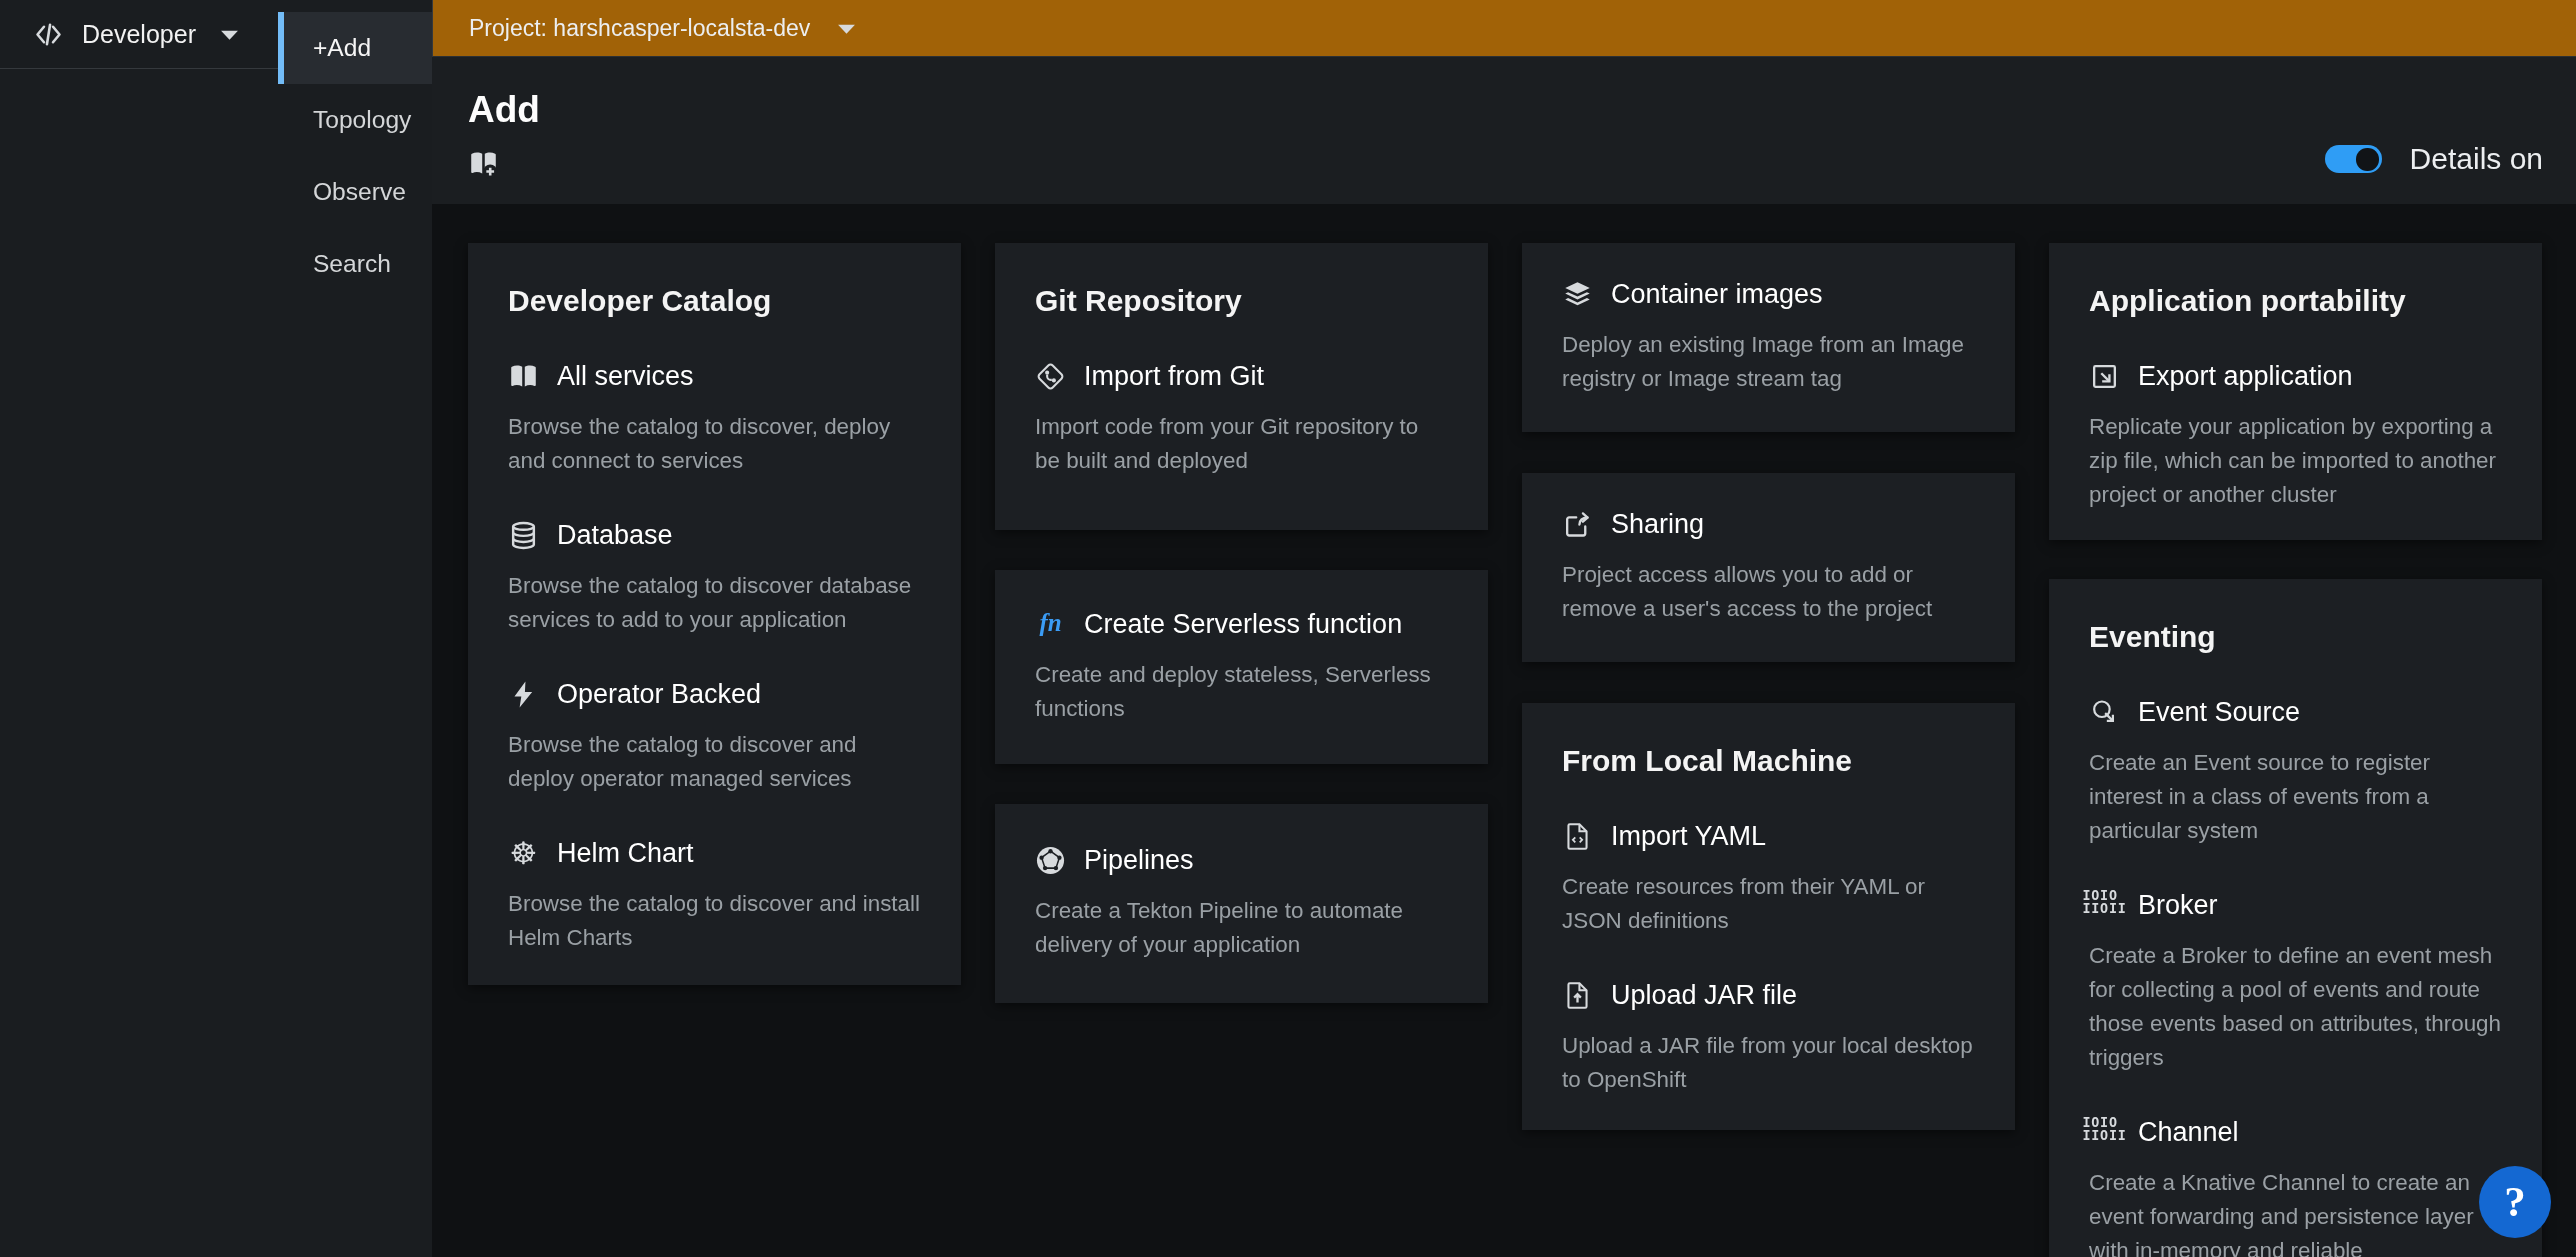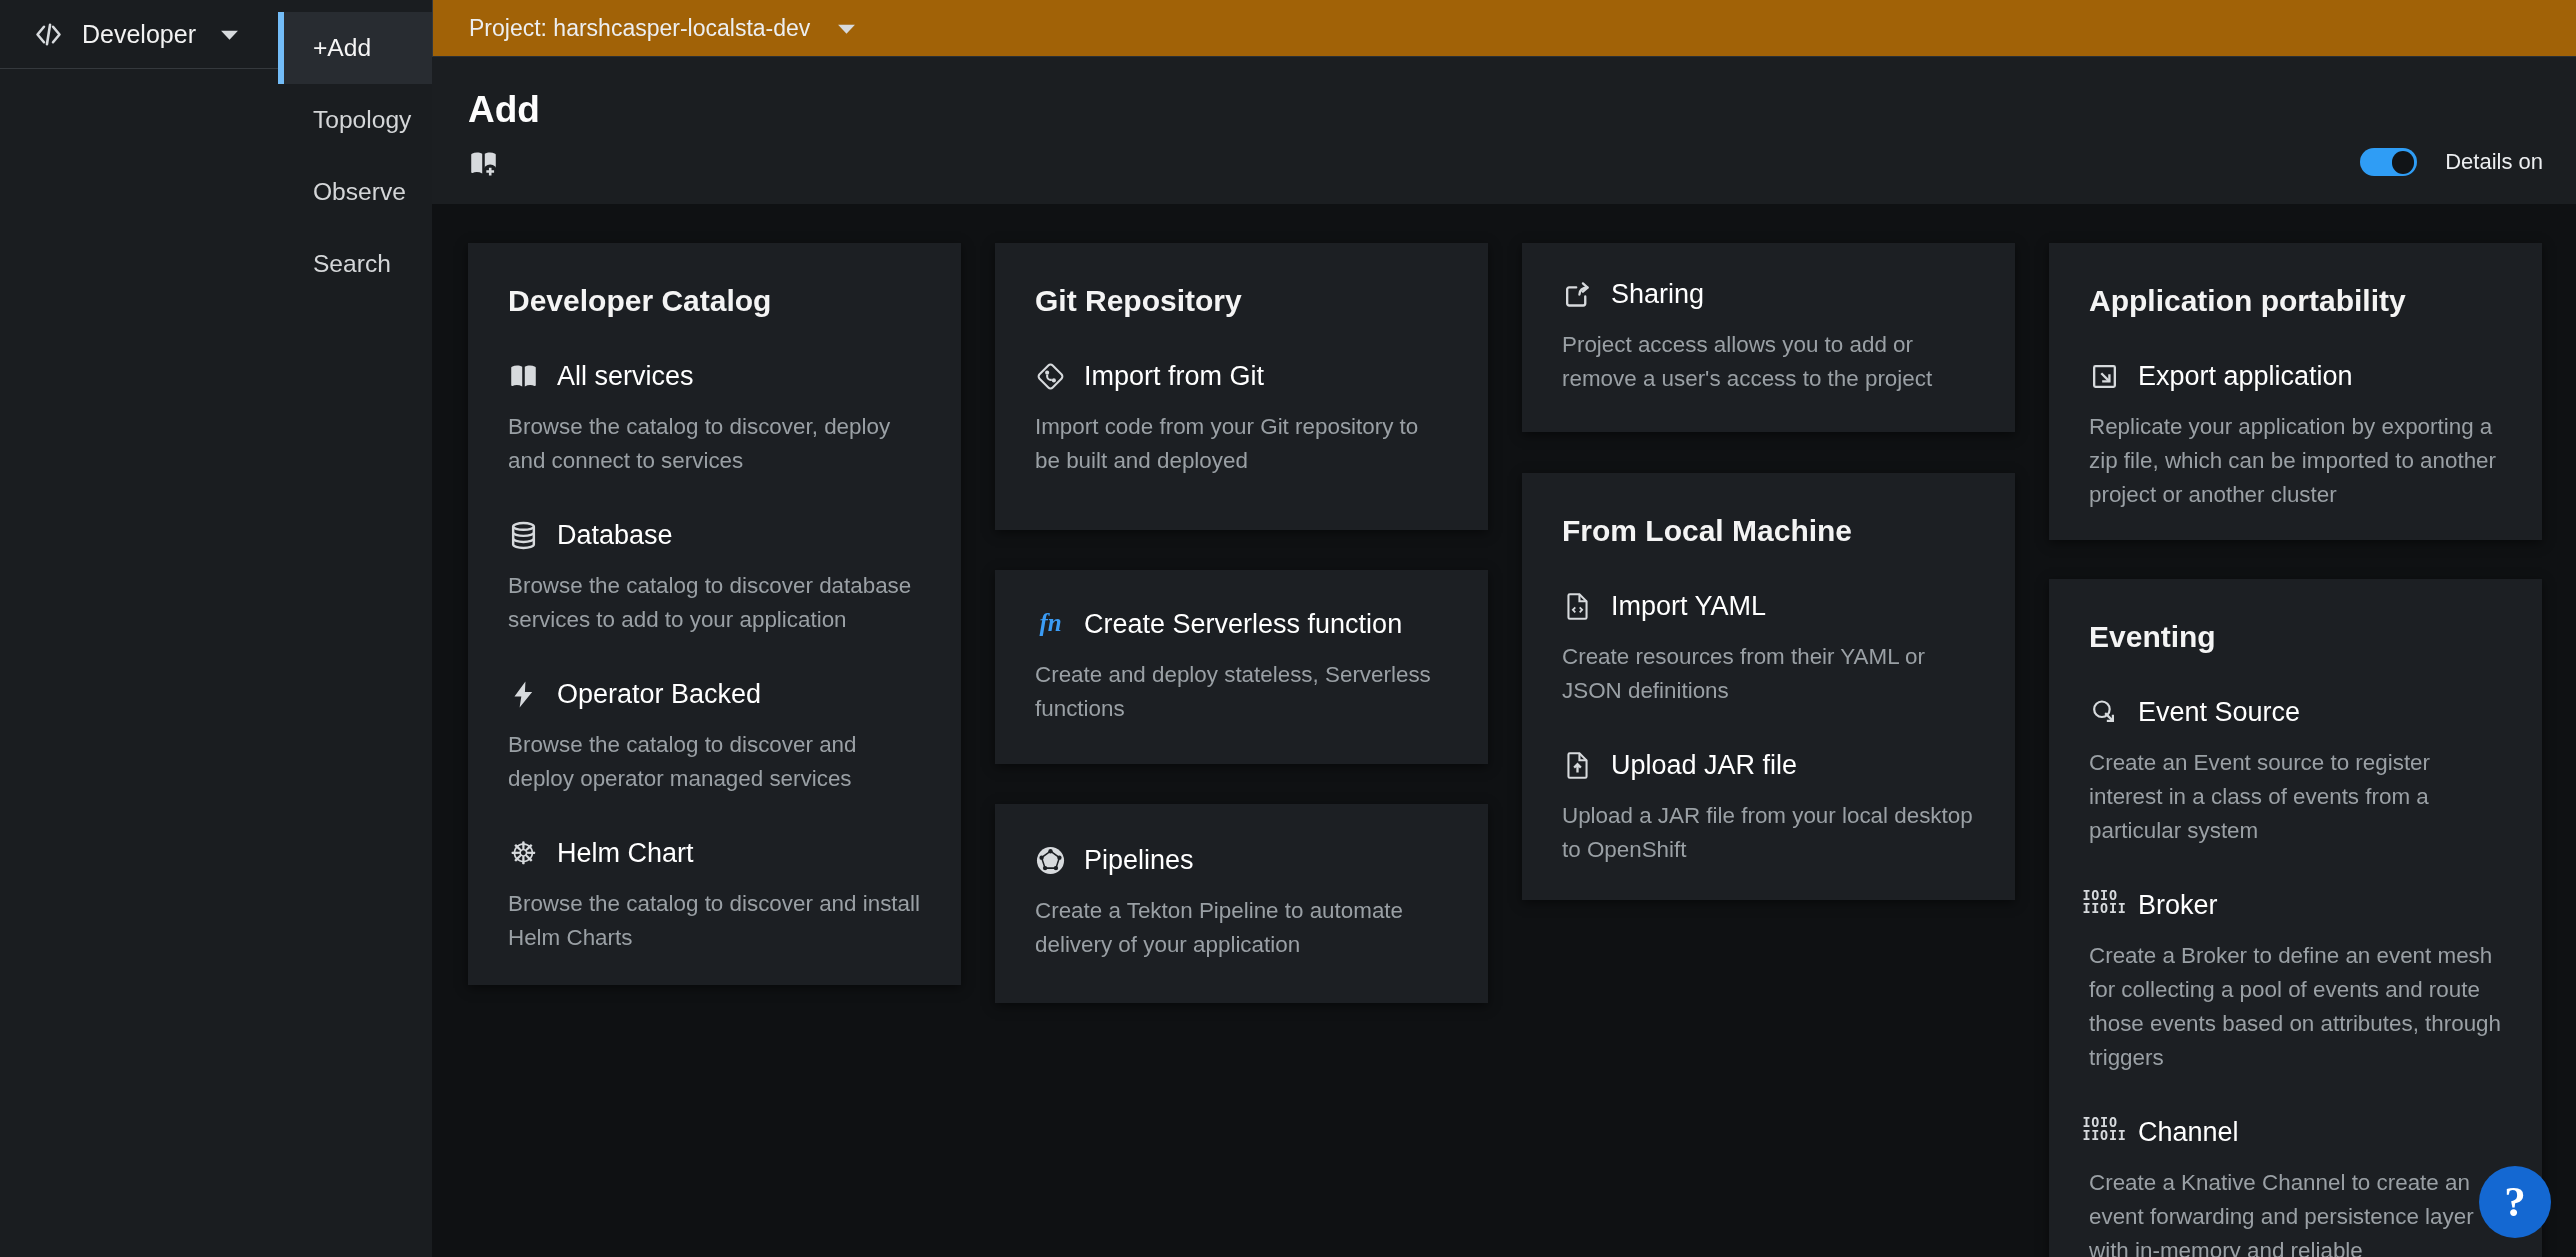--- a/index.html
+++ b/index.html
@@ -26,21 +26,21 @@
   .topbar { height:57px; flex:none; background:#a16207; border-bottom:1.5px solid #2b2f33; border-left:1.5px solid #35393d; display:flex; align-items:center; padding:0 36px; }
   .project-switcher { display:flex; align-items:center; gap:21px; font-size:23px; color:#eceef0; cursor:pointer; }
   .project-caret { width:22.4px; height:22.4px; color:#e6e6e6; }
   .content { flex:1; background:#0f1113; overflow:hidden; }
   .page-header-band { background:#1b1e21; padding:30px 33px 25px 36px; display:flex; justify-content:space-between; align-items:flex-end; }
   .page-title { margin:0; font-size:37px; line-height:45px; font-weight:600; color:#fdfdfd; }
   .header-icon { display:block; width:36px; height:36px; color:#9ba1a6; margin-top:16.4px; }
   .toggle-row { display:flex; align-items:center; gap:28px; padding-bottom:3px; }
   .switch { width:57px; height:28px; border-radius:14px; background:#2f9df5; position:relative; cursor:pointer; }
   .switch-knob { position:absolute; right:3px; top:3px; width:22.4px; height:22.4px; border-radius:50%; background:#111417; }
-  .toggle-label { font-size:22px; color:#eceef0; }
+  .toggle-label { font-size:30px; color:#eceef0; }
   
   .cards-grid { display:flex; gap:34px; padding:39px 33px 0 36px; align-items:flex-start; }
   .col { width:493px; flex:none; display:flex; flex-direction:column; }
   .col-1 { gap:37px; } .col-2 { gap:40px;border-radius:32px; } .col-3 { gap:41px; } .col-4 { gap:39px; }
   .card { background:#1c1f23; box-shadow:0 3px 10.4px rgba(0,0,0,.5); padding:40px; overflow:hidden; }
   .card.center { display:flex; flex-direction:column; justify-content:center; }
   .card-title { margin:0 0 42px; font-size:30px; line-height:36px; font-weight:600; color:#f4f4f4; }
   .item { cursor:pointer; }
   .item + .item { margin-top:42px; }
   .item-head { display:flex; align-items:center; gap:18px; }
@@ -232,20 +232,35 @@
             <div class="item-desc">Create a Tekton Pipeline to automate delivery of your application</div>
           </div>
         </div>
       </div>
 
       <div class="col col-3">
         <div class="card center" style="height:189px">
           <div class="item">
             <div class="item-head">
               <span class="icon">
+                  <svg viewBox="0 0 24 24" fill="currentColor">
+                    <path d="M12 2.5 21.5 7 12 11.5 2.5 7 12 2.5z"></path>
+                    <path d="M4.7 10.2 2.5 11.3l9.5 4.5 9.5-4.5-2.2-1.1L12 13.6l-7.3-3.4z"></path>
+                    <path d="M4.7 14.7 2.5 15.8l9.5 4.5 9.5-4.5-2.2-1.1L12 18.1l-7.3-3.4z"></path>
+                  </svg>
+                </span>
+              <span class="item-title">Container images</span>
+            </div>
+            <div class="item-desc">Deploy an existing Image from an Image registry or Image stream tag</div>
+          </div>
+        </div>
+        <div class="card center" style="height:189px">
+          <div class="item">
+            <div class="item-head">
+              <span class="icon">
                   <svg viewBox="0 0 24 24" fill="none" stroke="currentColor" stroke-width="1.8" stroke-linecap="round" stroke-linejoin="round">
                     <path d="M18 13.5V19a1.5 1.5 0 0 1-1.5 1.5h-11A1.5 1.5 0 0 1 4 19V8a1.5 1.5 0 0 1 1.5-1.5H11"></path>
                     <path d="M13.5 12c.2-3.4 2.2-5.2 6.2-5.4"></path>
                     <path d="M16.2 3.4 19.8 6.6 16.2 9.8"></path>
                   </svg>
                 </span>
               <span class="item-title">Sharing</span>
             </div>
             <div class="item-desc">Project access allows you to add or remove a user's access to the project</div>
           </div>

